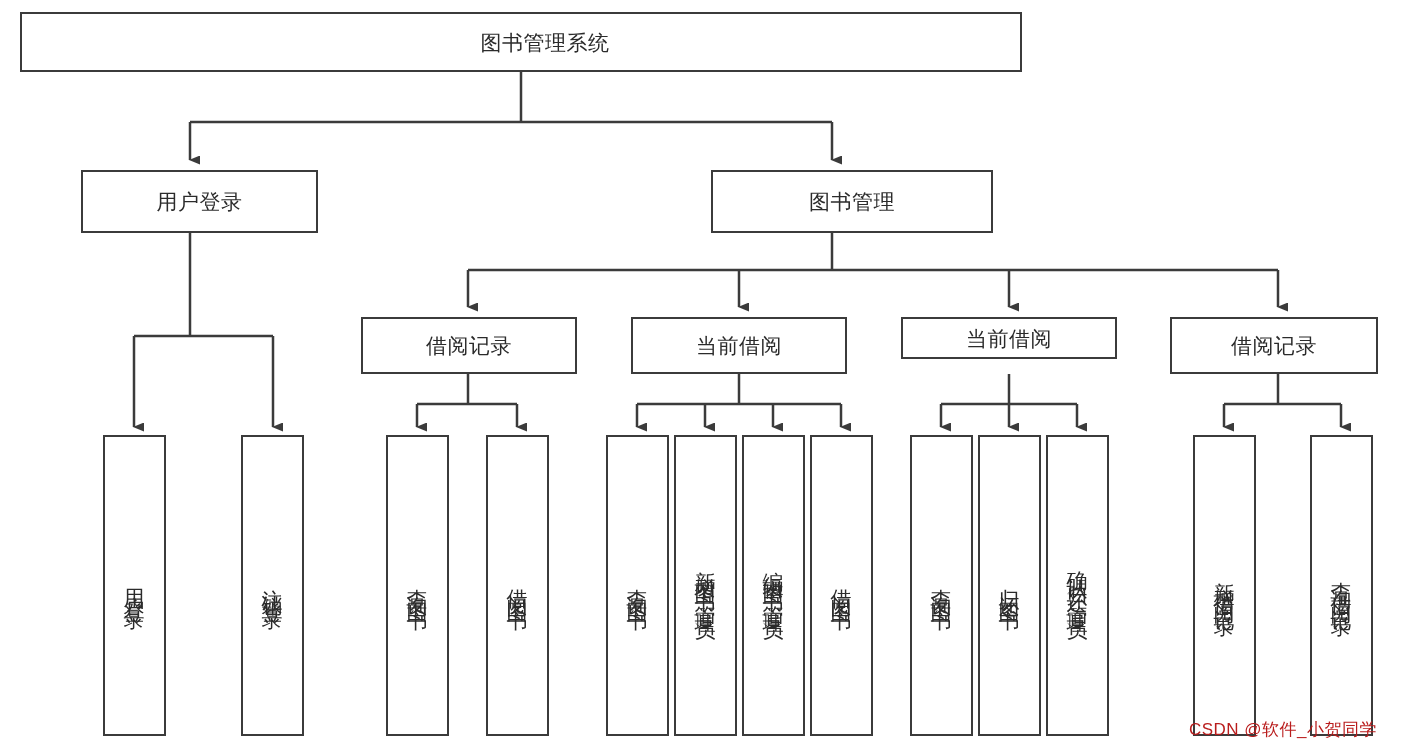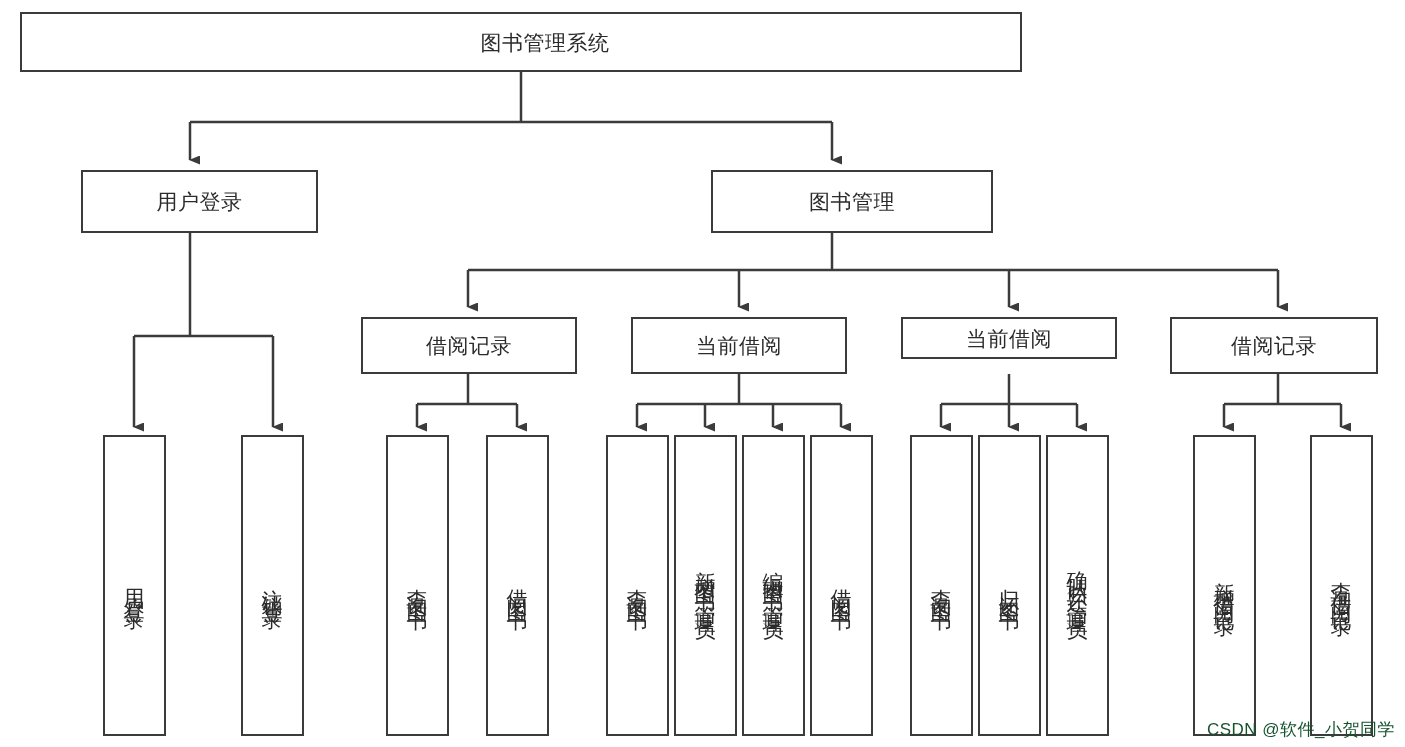--- a/index.html
+++ b/index.html
@@ -62,24 +62,24 @@
   svg.connectors {
     position: absolute;
     left: 0;
     top: 0;
     width: 1405px;
     height: 747px;
     pointer-events: none;
   }
   .watermark {
     position: absolute;
-    right: 10px;
+    right: 28px;
     bottom: 6px;
     font-size: 17px;
-    color: #14532d;
+    color: #b91c1c;
     white-space: nowrap;
     letter-spacing: 0.5px;
   }
 </style>
 </head>
 <body>
 
 <div id="diagram-root">
 
   <svg class="connectors" viewBox="0 0 1405 747" xmlns="http://www.w3.org/2000/svg">

